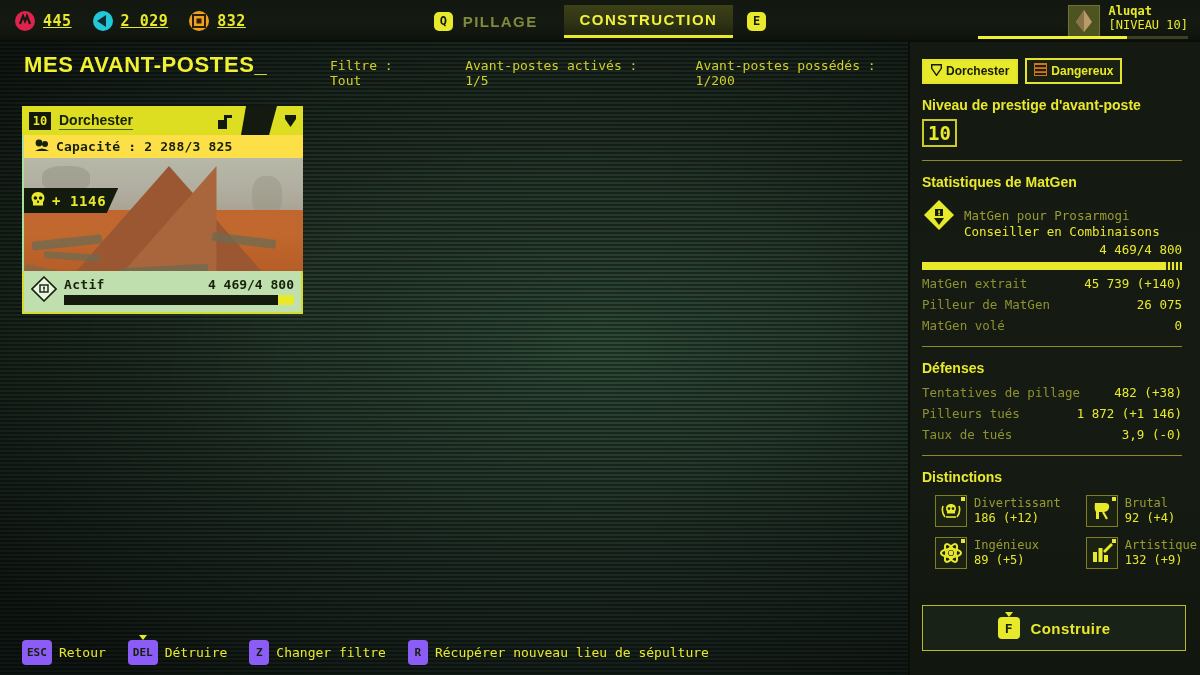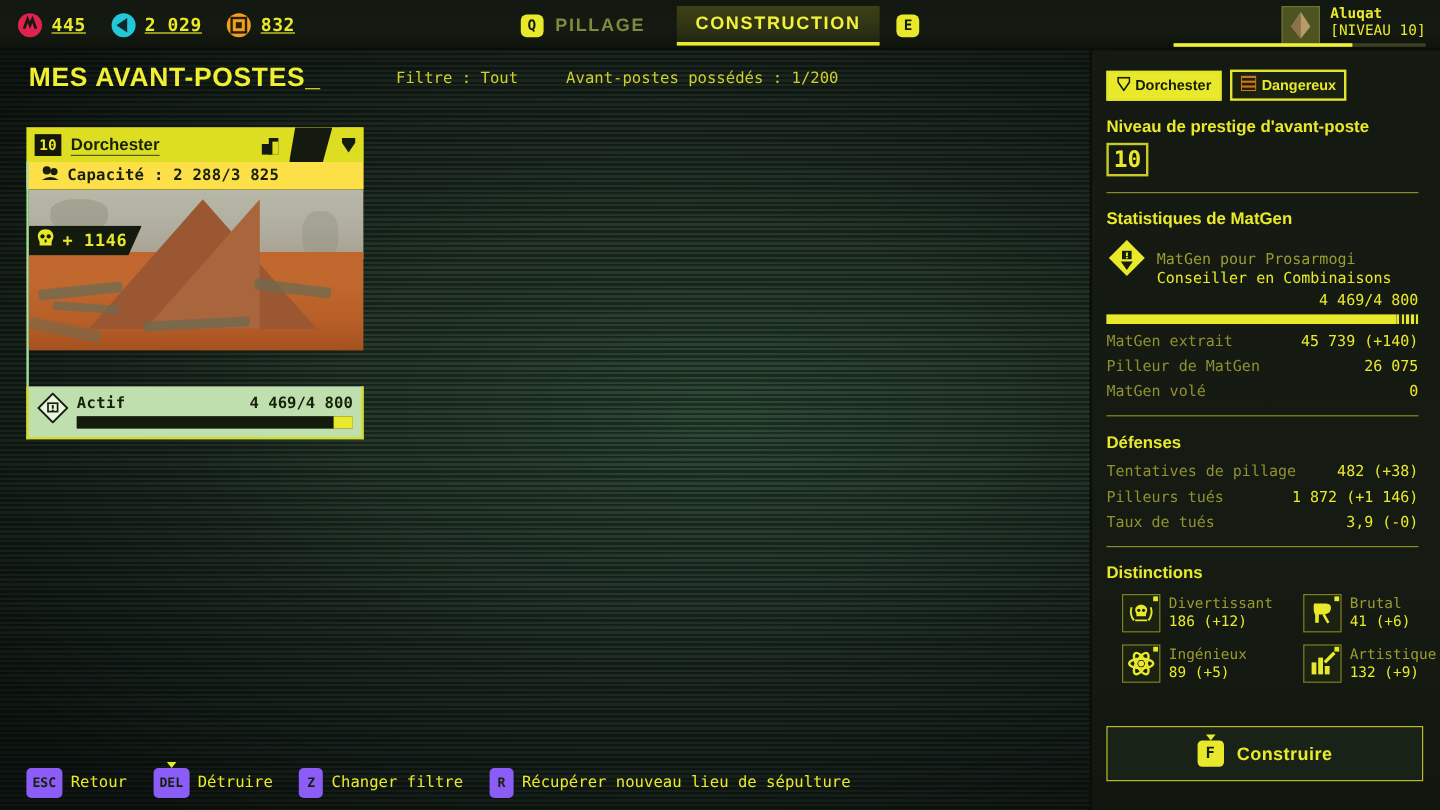--- a/index.html
+++ b/index.html
@@ -95,21 +95,21 @@
     display:flex;align-items:center;justify-content:center;
     clip-path:polygon(22% 0,100% 0,100% 100%,0 100%);
   }
   #card-notch { position:absolute; right:26px; top:0; width:36px; height:29px; background:#141a0f;
     clip-path:polygon(14% 0,100% 0,78% 100%,0 100%); }
   #card-cap {
     height:23px; background:#fde047; display:flex; align-items:center; gap:6px; padding-left:10px;
     border-left:2px solid #a8df9c;
   }
   #card-cap-txt { font-size:13px; color:#17200b; font-weight:bold; letter-spacing:0.2px; }
-  #card-img { position:relative; height:164px; overflow:hidden; border-left:2px solid #a8df9c; }
+  #card-img { position:relative; height:113px; overflow:hidden; border-left:2px solid #a8df9c; }
   .sky { position:absolute;left:0;top:0;width:100%;height:58px;
          background:linear-gradient(180deg,#b7b8a8 0%,#b0aea0 55%,#a9a08f 100%); }
   .ground { position:absolute;left:0;top:52px;width:100%;height:82px;
          background:linear-gradient(180deg,#c2662f 0%,#c0682e 30%,#b85e28 70%,#a5521f 100%); }
   .pyr { position:absolute; left:52%; top:8px; transform:translateX(-50%);
          width:0;height:0;border-left:95px solid transparent;border-right:95px solid transparent;
          border-bottom:108px solid #9b5632; }
   .pyr2 { position:absolute; left:52%; top:8px; transform:translateX(-50%);
          width:0;height:0;border-left:95px solid transparent;border-right:0 solid transparent;
          border-bottom:108px solid #a9653c; }
@@ -270,20 +270,21 @@
   </div>
   <div id="xpbar">
     <div id="xpfill" style="width: 71%;"></div>
   </div>
 </div>
 
 <div id="hdr">
   <div id="page-title">MES AVANT-POSTES_</div>
   <div id="hdr-stats">
     <span class="mono">Filtre : Tout</span>
+    <span class="mono">Avant-postes activés : 1/5</span>
     <span class="mono">Avant-postes possédés : 1/200</span>
   </div>
 </div>
 
 <div id="card">
   <div id="card-head">
     <span id="card-lvl">10</span>
     <span id="card-name">Dorchester</span>
     <span id="card-bld">
       <svg width="20" height="18" viewBox="0 0 20 18">
@@ -462,21 +463,21 @@
 
       <div class="dist">
         <div class="dist-ico">
           <svg width="24" height="22" viewBox="0 0 24 22">
               <path d="M5 3 L15 3 Q20 3 19 8 Q18 12 13 12 L9 12 L9 19 L6 19 L6 12 Q4 10 5 3 Z" fill="#e9e92b"></path>
               <path d="M13 12 L17 19" stroke="#e9e92b" stroke-width="2.2"></path>
             </svg>
         </div>
         <div>
           <div class="dist-t mono">Brutal</div>
-          <div class="dist-v mono">41 (+6)</div>
+          <div class="dist-v mono">92 (+4)</div>
         </div>
       </div>
 
       <div class="dist">
         <div class="dist-ico">
           <svg width="24" height="24" viewBox="0 0 24 24">
               <g stroke="#e9e92b" stroke-width="2" fill="none">
                 <ellipse cx="12" cy="12" rx="10" ry="4"></ellipse>
                 <ellipse cx="12" cy="12" rx="10" ry="4" transform="rotate(60 12 12)"></ellipse>
                 <ellipse cx="12" cy="12" rx="10" ry="4" transform="rotate(120 12 12)"></ellipse>

